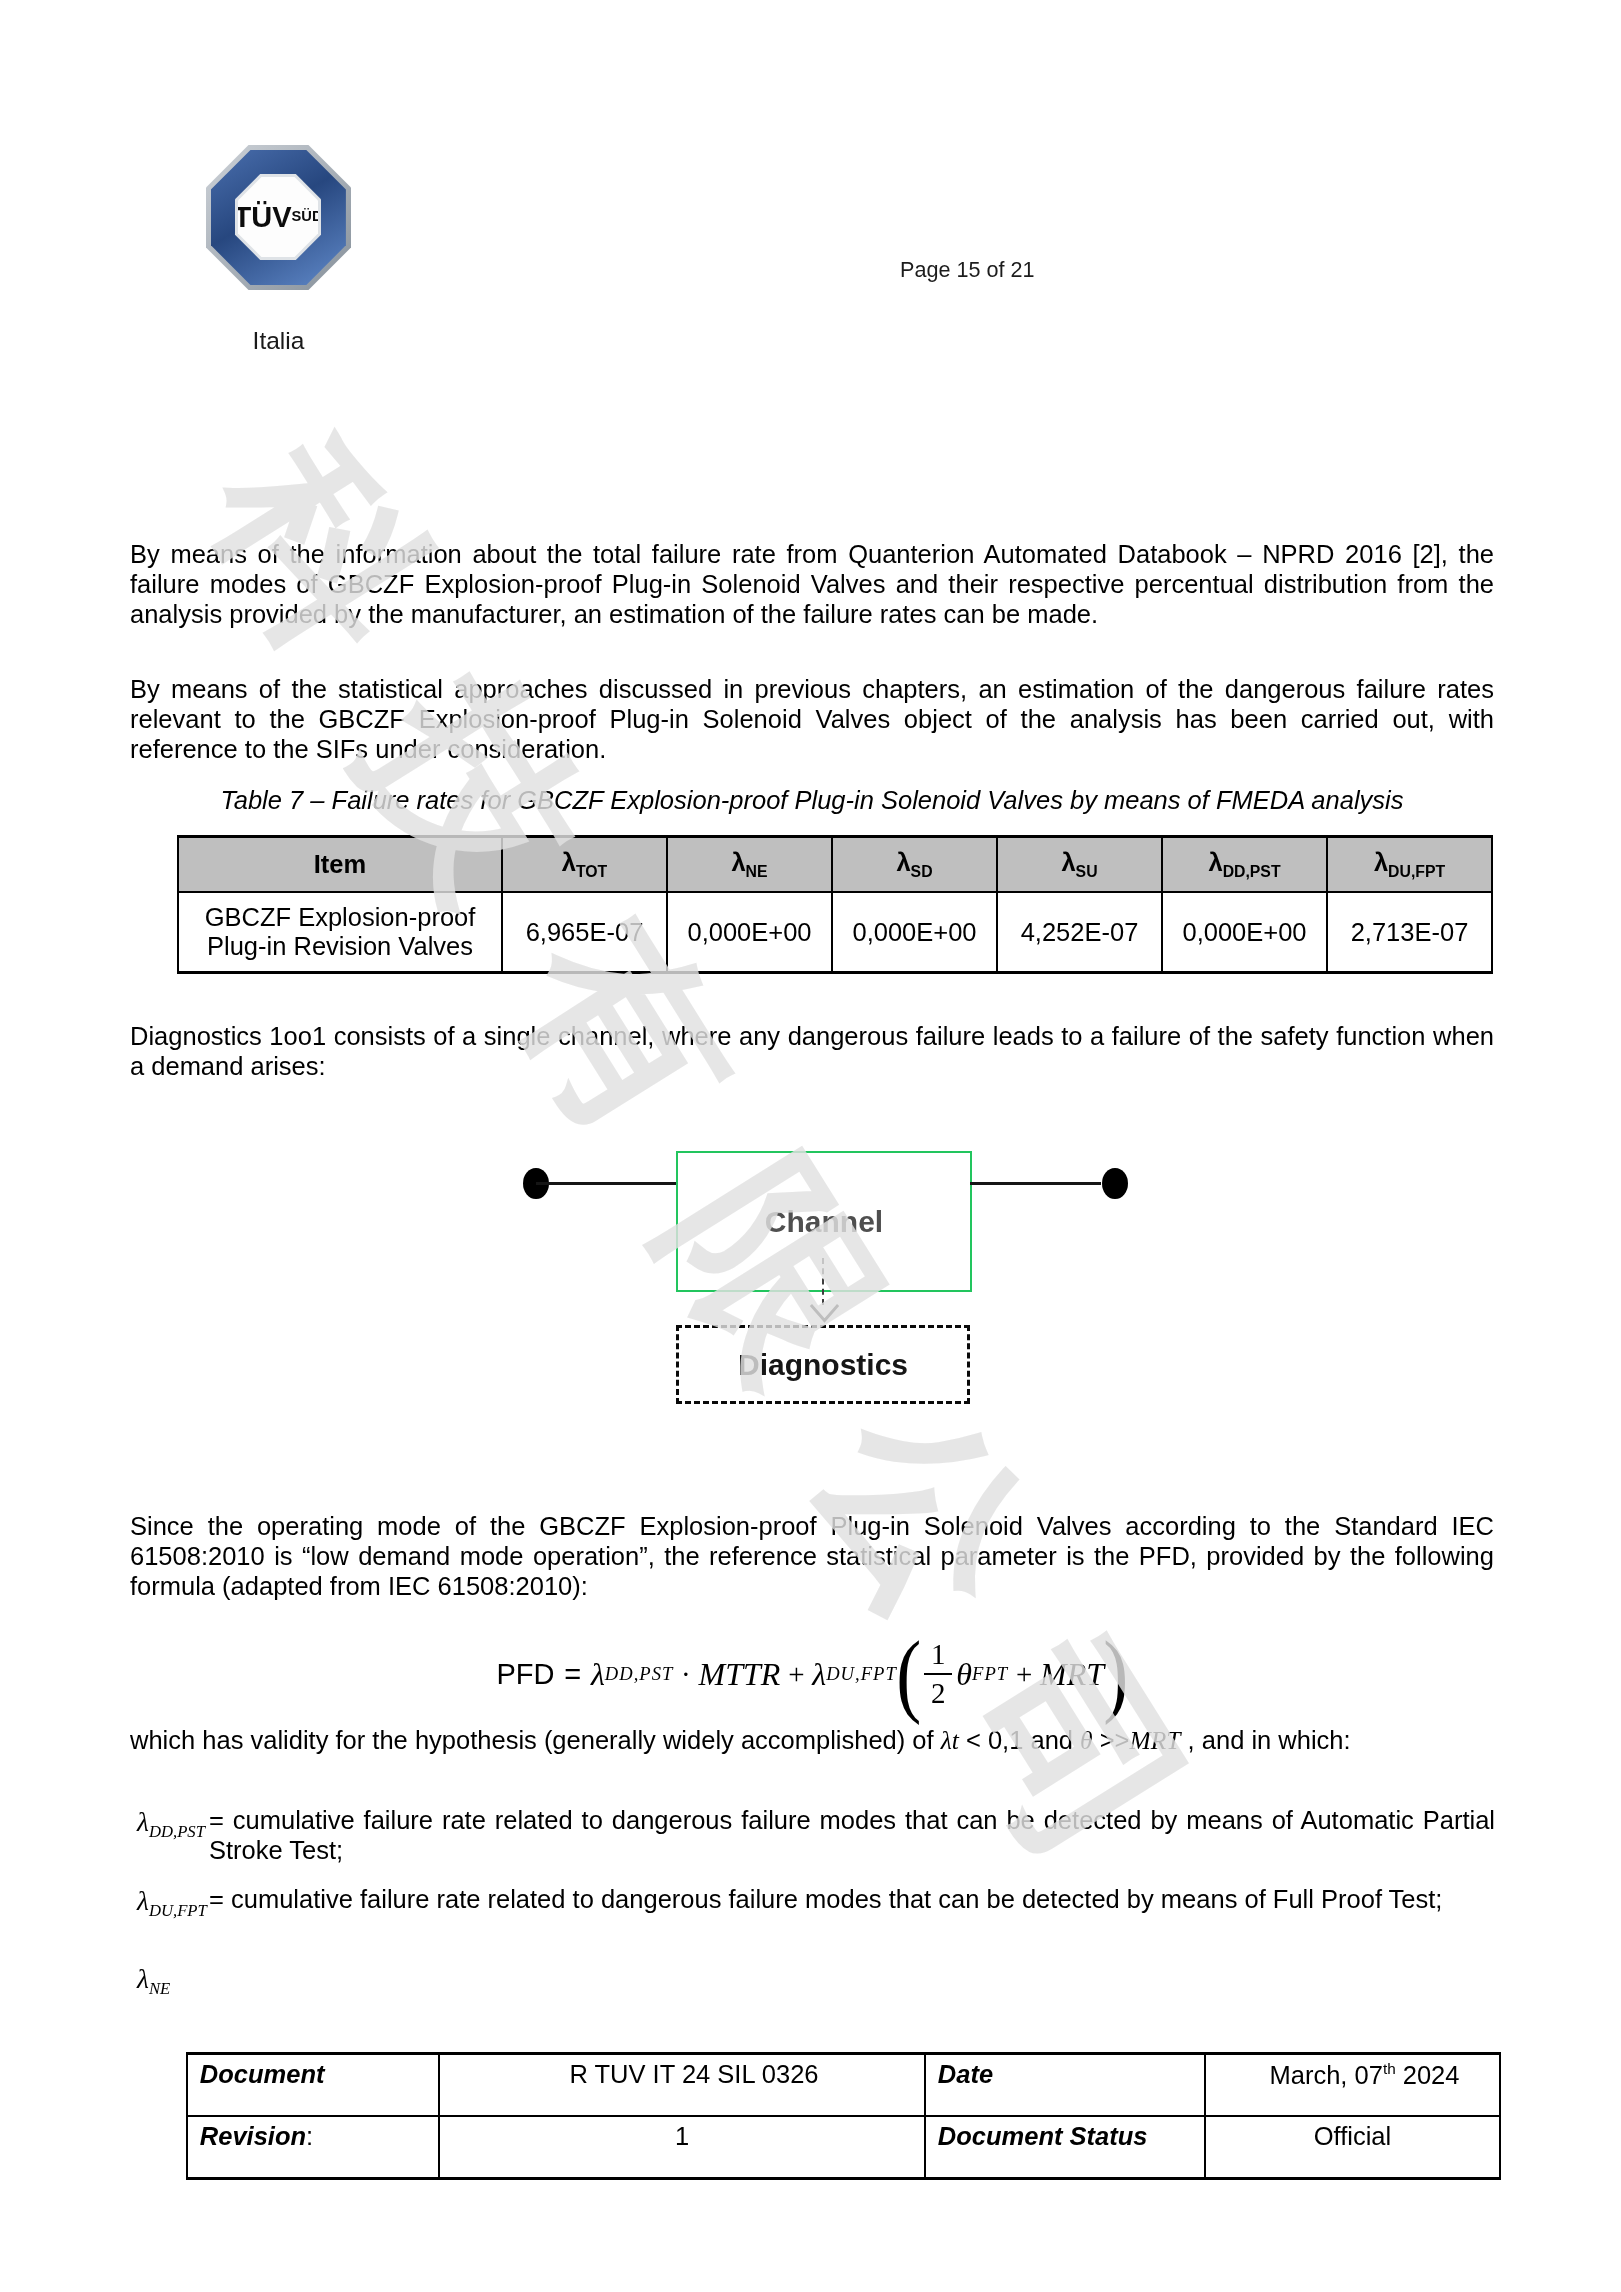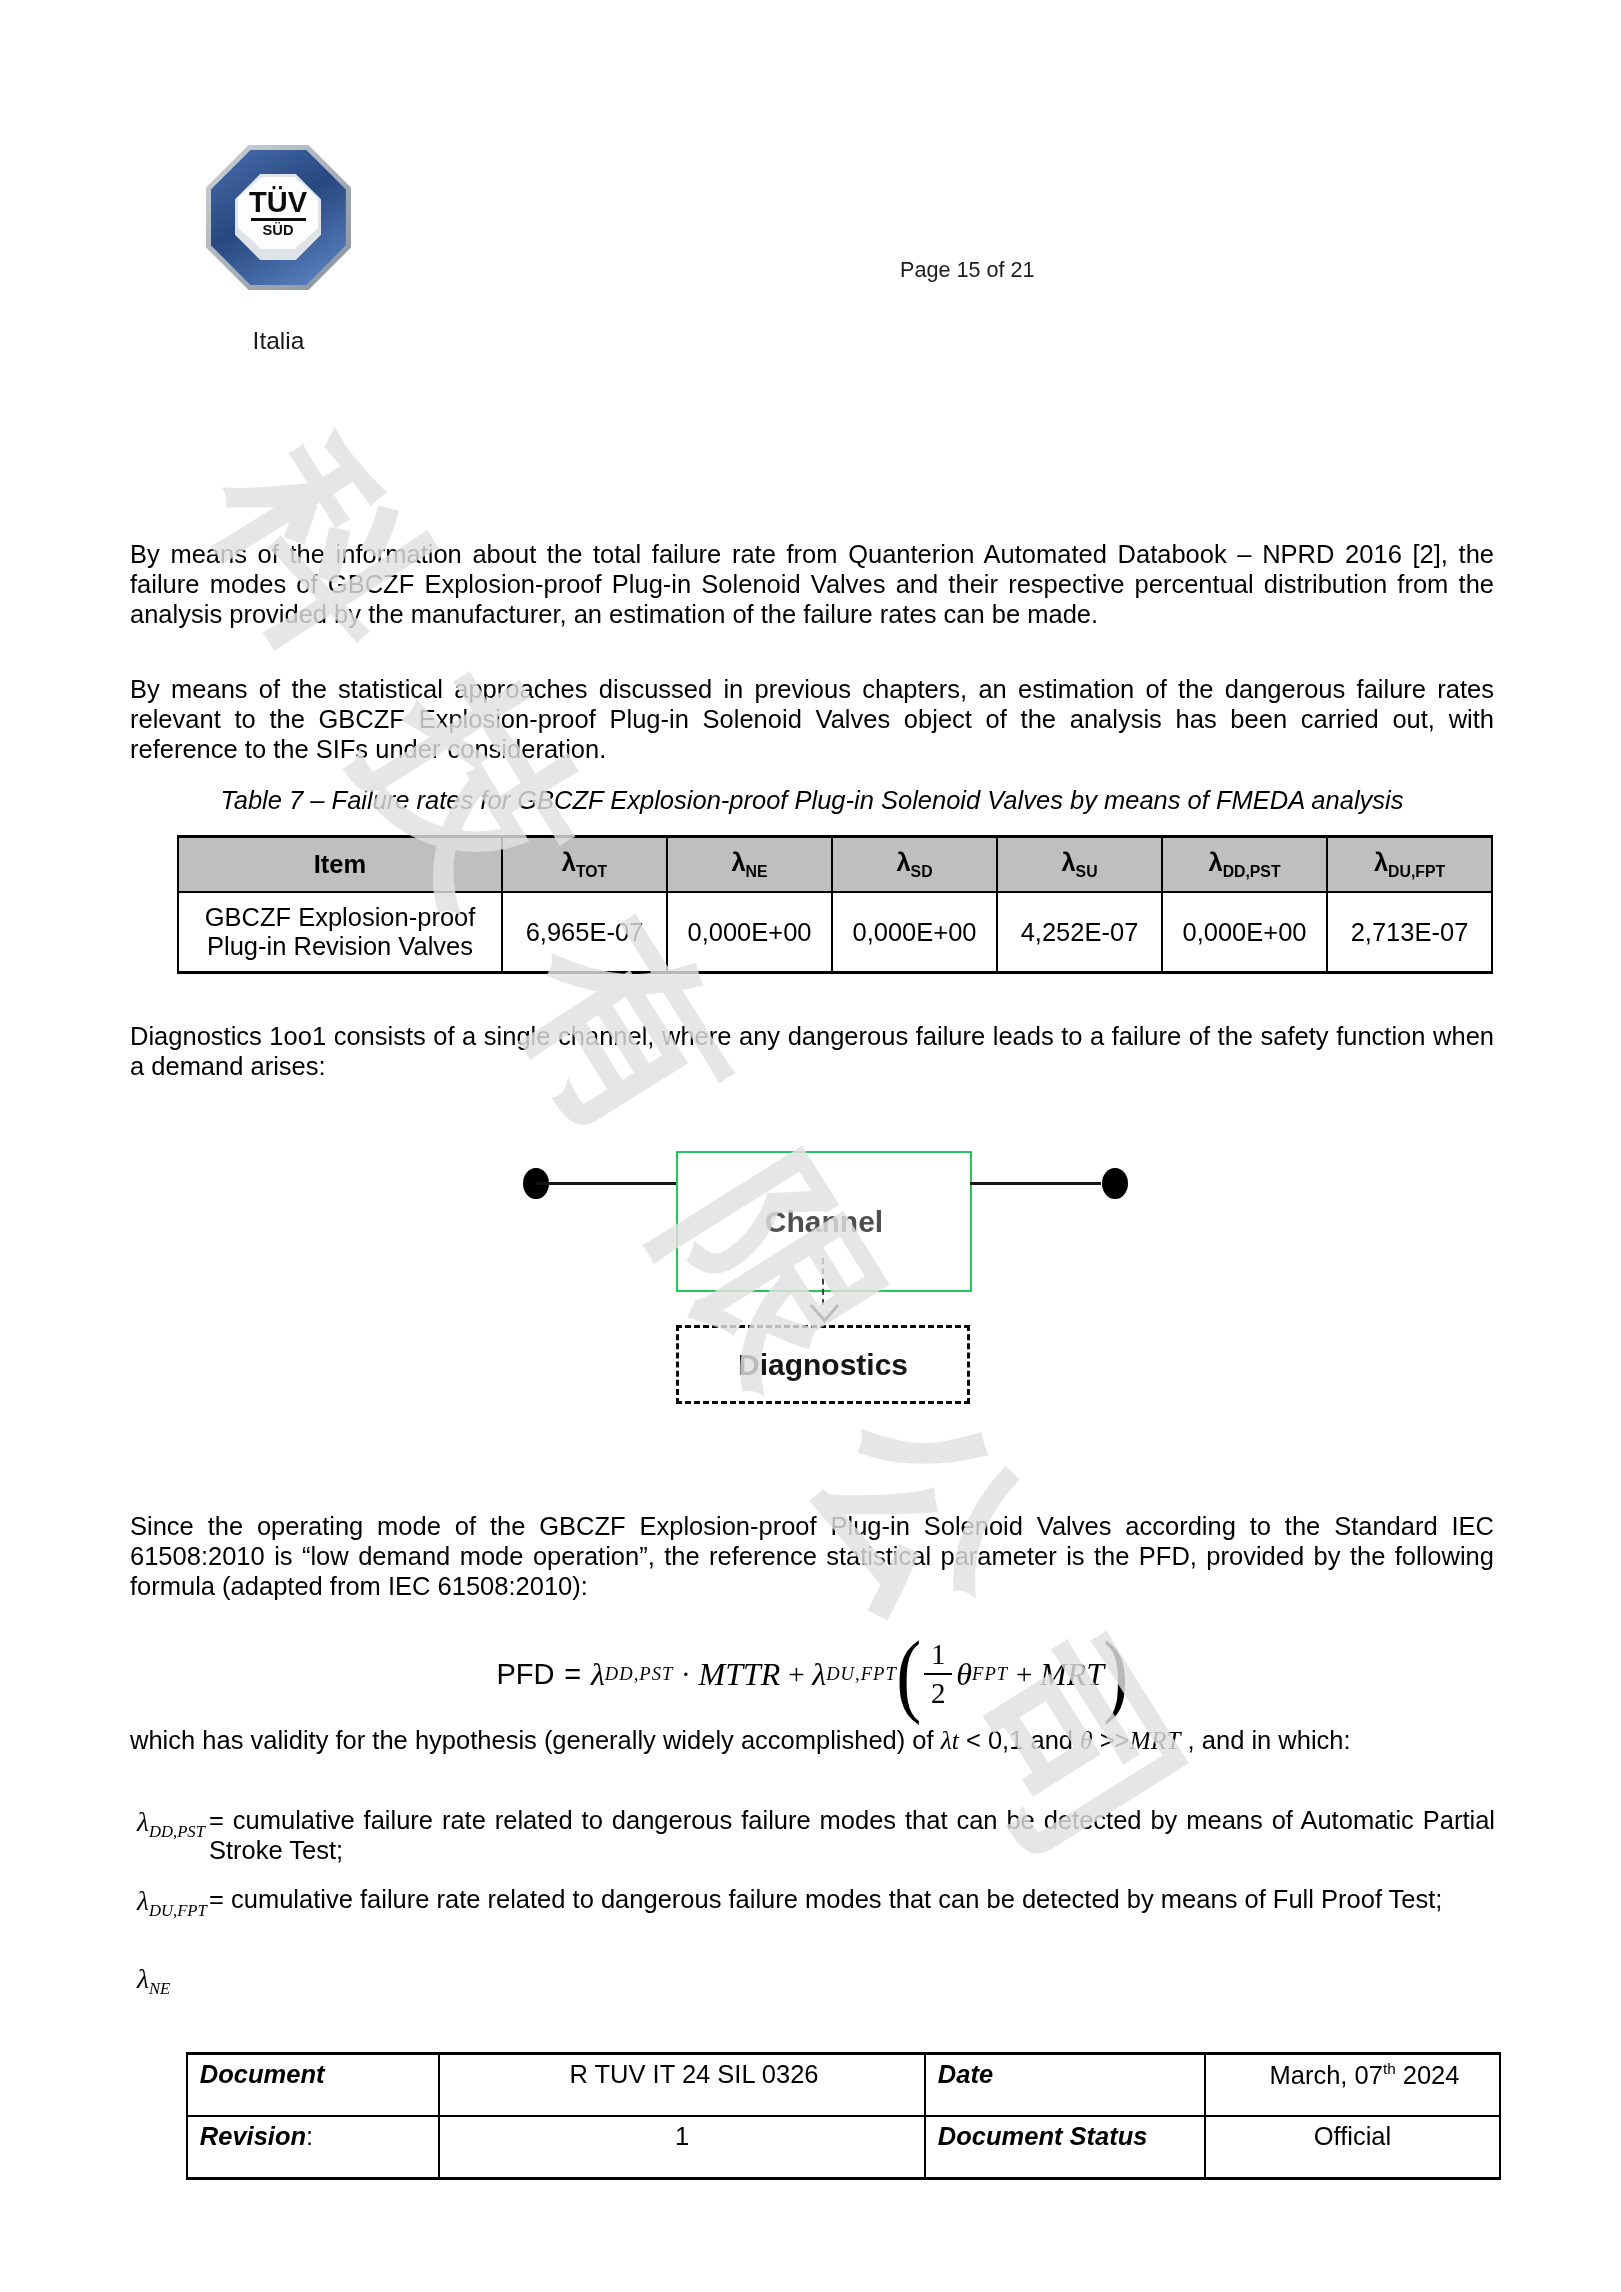--- a/index.html
+++ b/index.html
@@ -18,21 +18,21 @@
     z-index:40;pointer-events:none;
   }
 
   
   .octa{clip-path:polygon(29.3% 0%,70.7% 0%,100% 29.3%,100% 70.7%,70.7% 100%,29.3% 100%,0% 70.7%,0% 29.3%);}
   #logo{left:206px;top:145px;width:145px;height:145px;}
   .logo-layer{position:absolute;}
   .l1{left:0;top:0;width:145px;height:145px;background:linear-gradient(135deg,#cdd2d8,#87919b);}
   .l2{left:4.9px;top:4.9px;width:135px;height:135px;background:linear-gradient(150deg,#4a6fae 0%,#27477f 45%,#6089c9 100%);}
   .l3{left:29px;top:29px;width:86px;height:86px;background:#dfe3e7;}
-  .l4{left:32px;top:32px;width:80px;height:72px;background:#fdfdfd;display:flex;flex-direction:column;align-items:center;justify-content:center;}
+  .l4{left:32px;top:32px;width:80px;height:80px;background:#fdfdfd;display:flex;flex-direction:row;align-items:center;justify-content:center;}
   .tuv{font-weight:bold;font-size:29px;line-height:29px;letter-spacing:0px;color:#0c0c0c;}
   .tuv-line{width:55px;height:2.9px;background:#0c0c0c;margin:1px 0 2px 0;}
   .sud{font-weight:bold;font-size:14.7px;line-height:15.7px;color:#0c0c0c;}
   #logo-caption{left:206px;top:327px;width:145px;text-align:center;font-size:24.5px;color:#1a1a1a;}
 
   #page-number{left:900px;top:257px;font-size:21.6px;color:#1c1c1c;}
 
   
   .body-text{font-size:25.5px;line-height:30px;text-align:justify;color:#000;}
   #heading{left:209px;top:486px;font-size:29px;line-height:29px;display:flex;}

